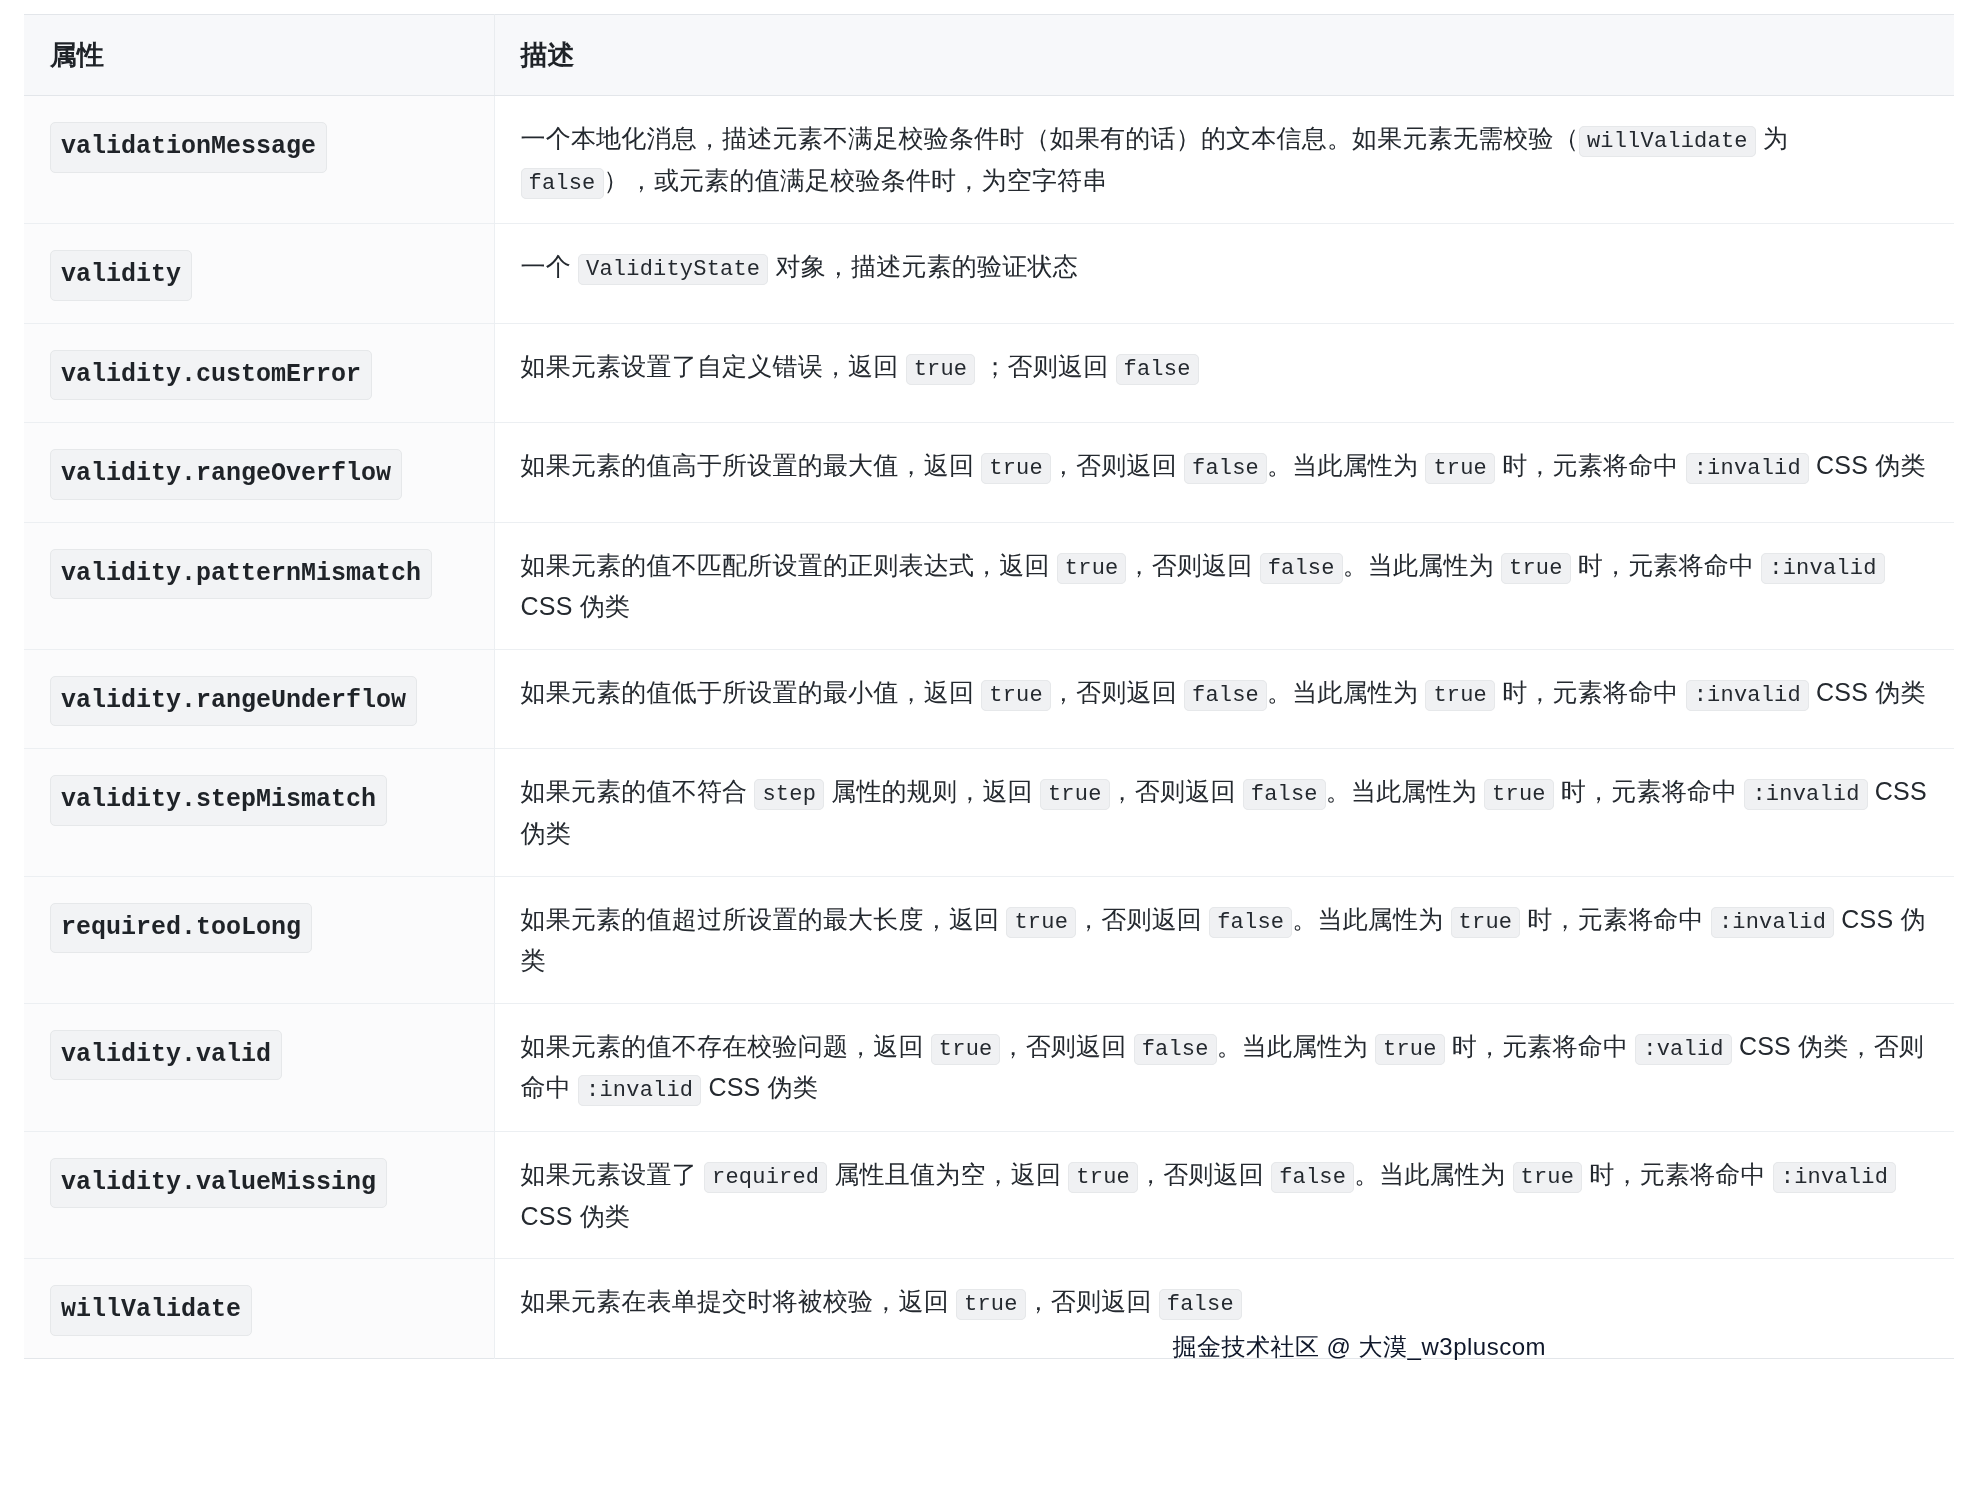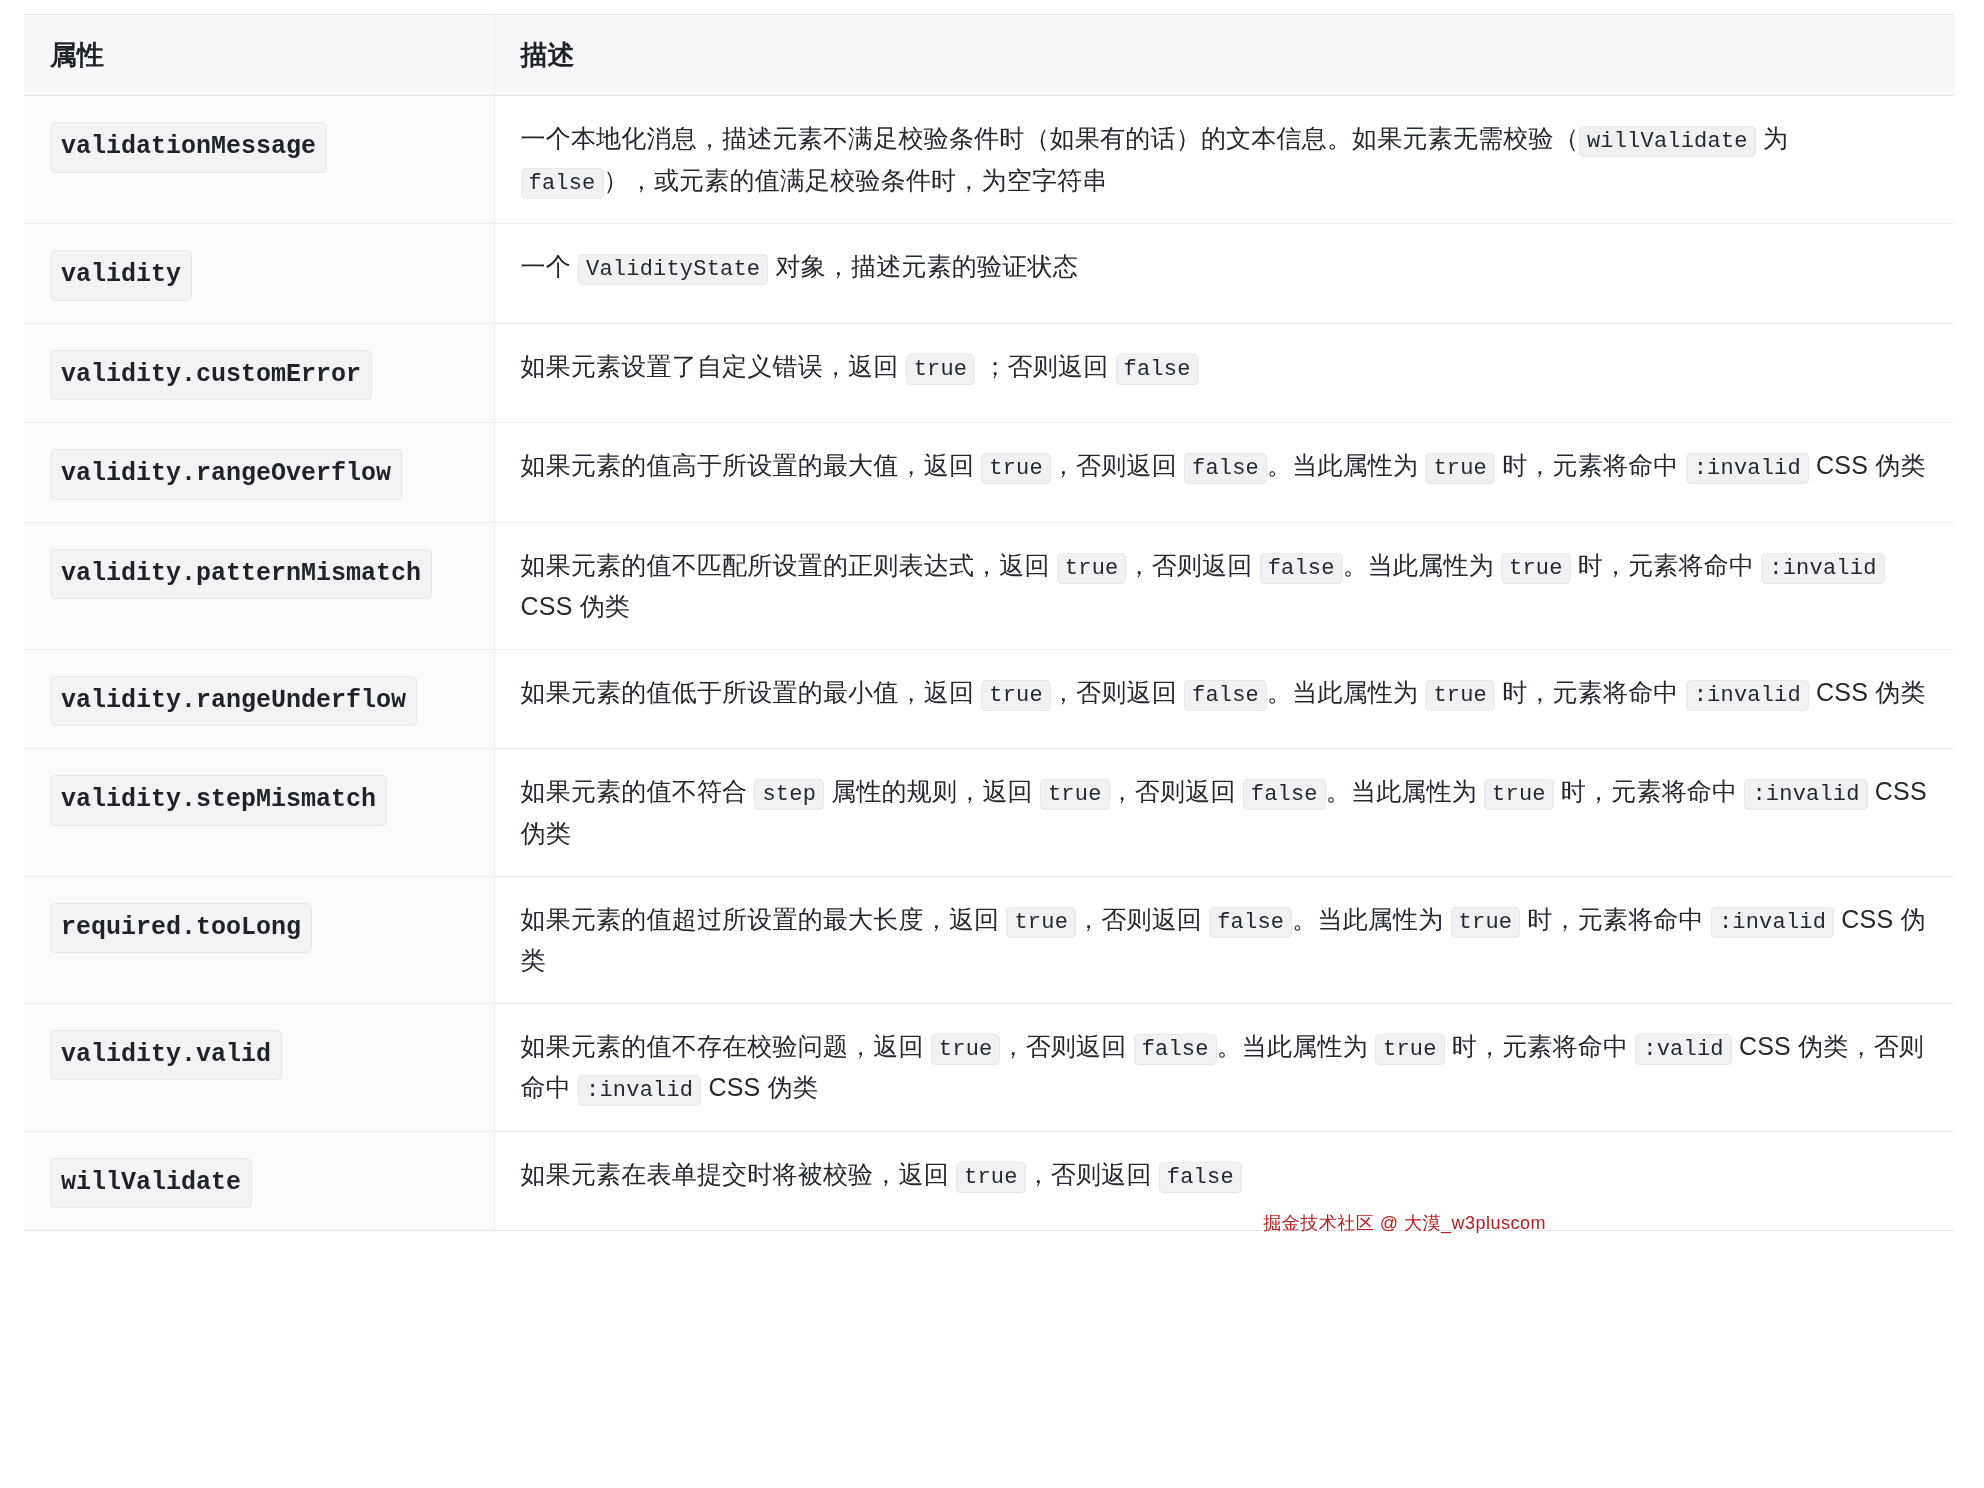--- a/index.html
+++ b/index.html
@@ -77,22 +77,22 @@
     font-size: 25px;
     font-weight: bold;
     color: #1f2328;
     white-space: nowrap;
     display: inline-block;
   }
   .watermark {
     position: absolute;
     right: 30px;
     bottom: 14px;
-    font-size: 18px;
-    color: #b91c1c;
+    font-size: 24px;
+    color: #0f172a;
     letter-spacing: 0.5px;
     white-space: nowrap;
   }
 </style>
 </head>
 <body>
 
 <div class="page">
 
   <table class="prop-table">
@@ -137,20 +137,24 @@
         </tr>
         <tr>
           <td class="prop-cell"><code class="prop-code">required.tooLong</code></td>
           <td class="desc-cell">如果元素的值超过所设置的最大长度，返回 <code class="code">true</code>，否则返回 <code class="code">false</code>。当此属性为 <code class="code">true</code> 时，元素将命中 <code class="code">:invalid</code> CSS 伪类</td>
         </tr>
         <tr>
           <td class="prop-cell"><code class="prop-code">validity.valid</code></td>
           <td class="desc-cell">如果元素的值不存在校验问题，返回 <code class="code">true</code>，否则返回 <code class="code">false</code>。当此属性为 <code class="code">true</code> 时，元素将命中 <code class="code">:valid</code> CSS 伪类，否则命中 <code class="code">:invalid</code> CSS 伪类</td>
         </tr>
         <tr>
+          <td class="prop-cell"><code class="prop-code">validity.valueMissing</code></td>
+          <td class="desc-cell">如果元素设置了 <code class="code">required</code> 属性且值为空，返回 <code class="code">true</code>，否则返回 <code class="code">false</code>。当此属性为 <code class="code">true</code> 时，元素将命中 <code class="code">:invalid</code> CSS 伪类</td>
+        </tr>
+        <tr>
           <td class="prop-cell"><code class="prop-code">willValidate</code></td>
           <td class="desc-cell">如果元素在表单提交时将被校验，返回 <code class="code">true</code>，否则返回 <code class="code">false</code></td>
         </tr>
       </tbody>
   </table>
 
   <div class="watermark">掘金技术社区 @ 大漠_w3pluscom</div>
 </div>
 
 </body></html>

